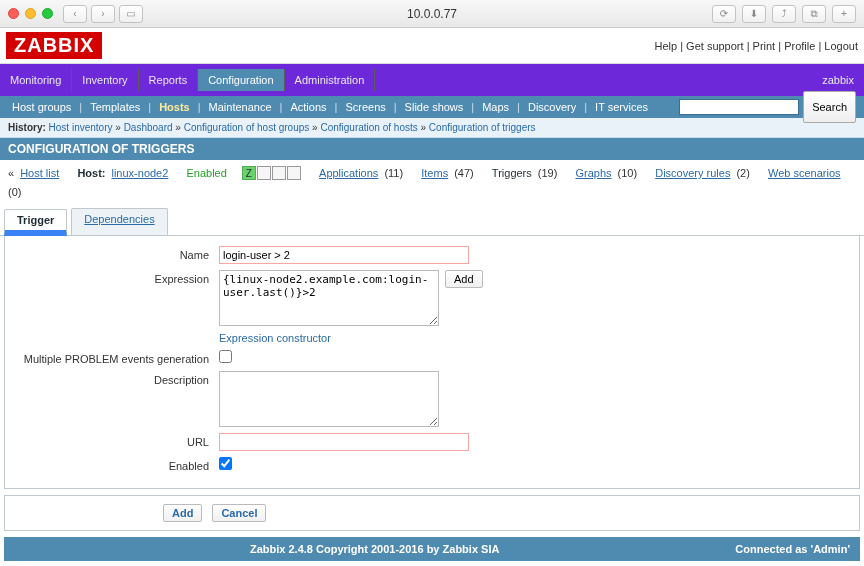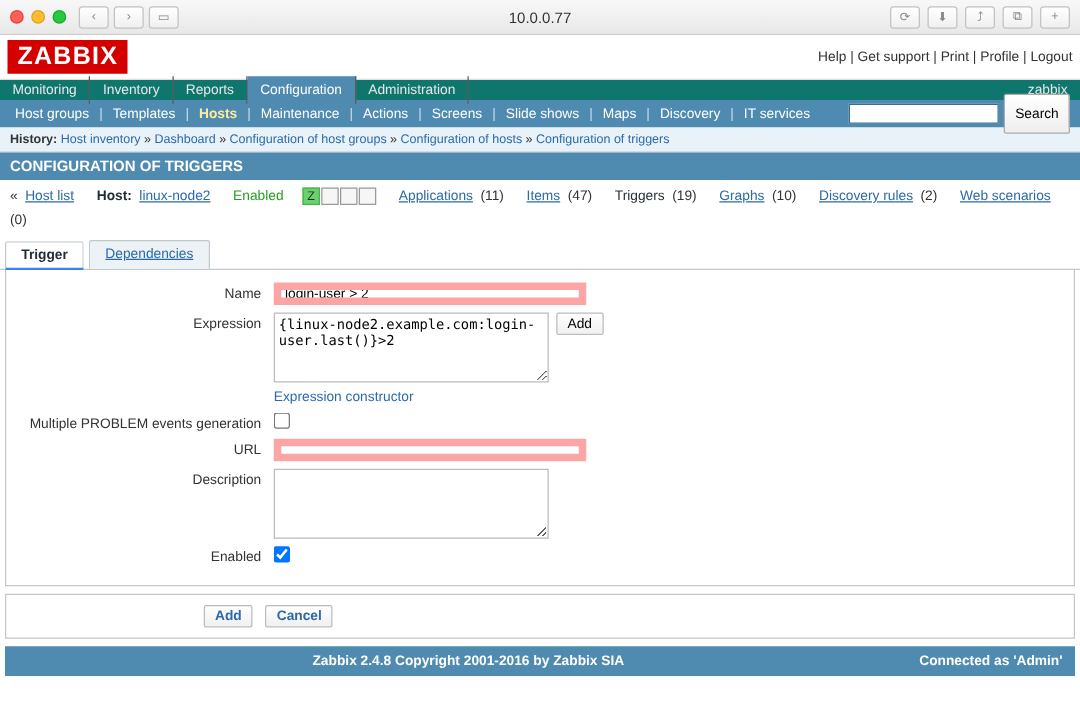--- a/index.html
+++ b/index.html
@@ -11,21 +11,21 @@
 .yellow { background: #ffbd2e; border: 1px solid #dea123; }
 .green { background: #27c93f; border: 1px solid #1aab29; }
 .nav-btns { display: flex; gap: 4px; margin-left: 10px; }
 .nav-btn { width: 24px; height: 18px; border: 1px solid #c3c3c3; border-radius: 3px; background: linear-gradient(#fff,#f0f0f0); display:flex; align-items:center; justify-content:center; color:#888; font-size:10px;}
 .url { position:absolute; left:50%; transform:translateX(-50%); text-align:right; font-size: 12px; color: #333; }
 .right-icons { margin-left:auto; display:flex; gap:6px; }
 .logo-bar { display: flex; align-items: center; padding: 4px 6px; border-bottom: 1px solid #ddd; }
 .zabbix-logo { background: #d40000; color: #fff; font-size: 20px; font-weight: bold; padding: 2px 8px; font-family: Arial; letter-spacing: 1px;}
 .top-links { margin-left: auto; font-size: 11px; color: #333; }
 .top-links span { color: #333; }
-.main-menu { background: #0f766e; display: flex; height: 16px; align-items: center; }
+.main-menu { background: #6d28d9; display: flex; height: 32px; align-items: center; }
 .main-menu .mi { padding: 0 10px; color: #e8e8e8; font-size: 11px; line-height: 22px; height: 22px; border-right: 1px solid #5a5a5a; }
 .main-menu .mi.active { background: #4f8ab0; color: #fff; }
 .zbx-r { margin-left:auto; padding: 0 10px; color: #e8e8e8; font-size: 11px; }
 .sub-menu { background: #4f8ab0; display: flex; height: 22px; align-items: center; padding: 0 4px; }
 .sub-menu .si { color: #fff; font-size: 11px; padding: 0 8px; }
 .sub-menu .si.active { color: #ffeb9c; font-weight: bold; }
 .sub-sep { color: #cde; }
 .sub-menu .search { margin-left:auto; display:flex; align-items:center; gap:4px; padding-right:4px;}
 .sub-menu input { height: 16px; width: 120px; border: 1px solid #3a6e90; font-size: 11px; padding: 0 3px; }
 .sub-menu button { height: 32px; font-size: 11px; padding: 0 8px; border:1px solid #aaa; border-radius:2px; background:linear-gradient(#fff,#eee);}
@@ -34,27 +34,27 @@
 .section-header { background: #4f8ab0; color: #fff; font-weight: bold; padding: 4px 8px; font-size: 12px; }
 .host-bar { padding: 6px 8px; font-size: 11px; display:flex; align-items:center; gap:6px; flex-wrap:wrap;}
 .host-bar a { color: #2a6aa8; text-decoration: underline; }
 .enabled { color: #269e26; }
 .zbx-boxes { display:inline-flex; gap:1px; }
 .zbx-box { width:14px; height:14px; border:1px solid #999; display:inline-flex; align-items:center; justify-content:center; font-size:10px; background:#f6f6f6;}
 .zbx-box.green { background:#6ad26a; border-color:#4caf50;}
 .count { color:#333; }
 .tabs-row { display:flex; padding: 4px 4px 0 4px; border-bottom:1px solid #c0c8cc;}
 .tab { border:1px solid #c0c8cc; border-bottom:none; padding:4px 12px; background:#ecf2f5; font-size:11px; margin-right:4px; border-radius:2px 2px 0 0;}
-.tab.active { background:#fff; font-weight:bold; border-bottom:2px solid #3b82f6; position:relative; top:1px;}
+.tab.active { background:#fff; font-weight:bold; border-bottom:6px solid #3b82f6; position:relative; top:1px;}
 .tab a { color:#2a6aa8; text-decoration:underline; }
 .form-area { padding: 10px 8px; border:1px solid #c0c8cc; border-top:none; margin:0 4px 6px 4px; background:#fff;}
 .form-row { display:flex; margin-bottom:6px; }
 .form-label { width:206px; text-align:right; padding-right:10px; padding-top:3px; font-size:11px;color:#333;}
 .form-ctrl { flex:1; display:flex; gap:6px; align-items:flex-start;}
-.form-ctrl input[type="text"] { width:250px; height:18px; border:6px solid #fca5a5; padding:0 3px; font-size:11px;}
+.form-ctrl input[type="text"] { width:250px; height:18px; border:1px solid #fca5a5; padding:0 3px; font-size:11px;}
 .form-ctrl textarea { border:1px solid #bbb; font-size:11px; padding:2px 3px;}
 .expr-link { color:#2a6aa8; }
 .btn { border:1px solid #bbb; padding:2px 8px; font-size:11px; border-radius:2px; background:linear-gradient(#fff,#f0f0f0); cursor:pointer;}
 .sev-btns { display:flex; gap:1px; }
 .sev-btn { border:1px solid #bbb; padding:3px 10px; font-size:11px; background:#fff; color:#2a6aa8; font-weight:bold;}
 .sev-btn.warning { background:#fff6a5; color:#333;}
 .tooltip { background:#555; color:#fff; padding:4px 10px; border-radius:2px; font-size:11px; margin-left:8px;}
 .bullet-red { width:6px; height:6px; border-radius:50%; background:#d40000; display:inline-block; margin-left:4px;}
 .button-bar { margin: 6px 4px; border:1px solid #c0c8cc; padding:8px; display:flex; gap:10px;}
 .button-bar .btn { color:#2a6aa8; font-weight:bold;}
@@ -186,29 +186,29 @@
         <a class="expr-link">Expression constructor</a>
       </div>
   </div>
   <div class="form-row">
     <div class="form-label">Multiple PROBLEM events generation</div>
     <div class="form-ctrl">
         <input type="checkbox" style="">
       </div>
   </div>
   <div class="form-row">
+    <div class="form-label">Description</div>
+    <div class="form-ctrl">
+        <textarea style="width: 220px; height: 56px;"></textarea>
+      </div>
+  </div>
+  <div class="form-row">
     <div class="form-label">URL</div>
     <div class="form-ctrl">
         <input type="text" style="">
-      </div>
-  </div>
-  <div class="form-row">
-    <div class="form-label">Description</div>
-    <div class="form-ctrl">
-        <textarea style="width: 220px; height: 56px;"></textarea>
       </div>
   </div>
   <div class="form-row">
     <div class="form-label">Enabled</div>
     <div class="form-ctrl">
         <input type="checkbox" checked="" style="">
       </div>
   </div>
 </div>
 

